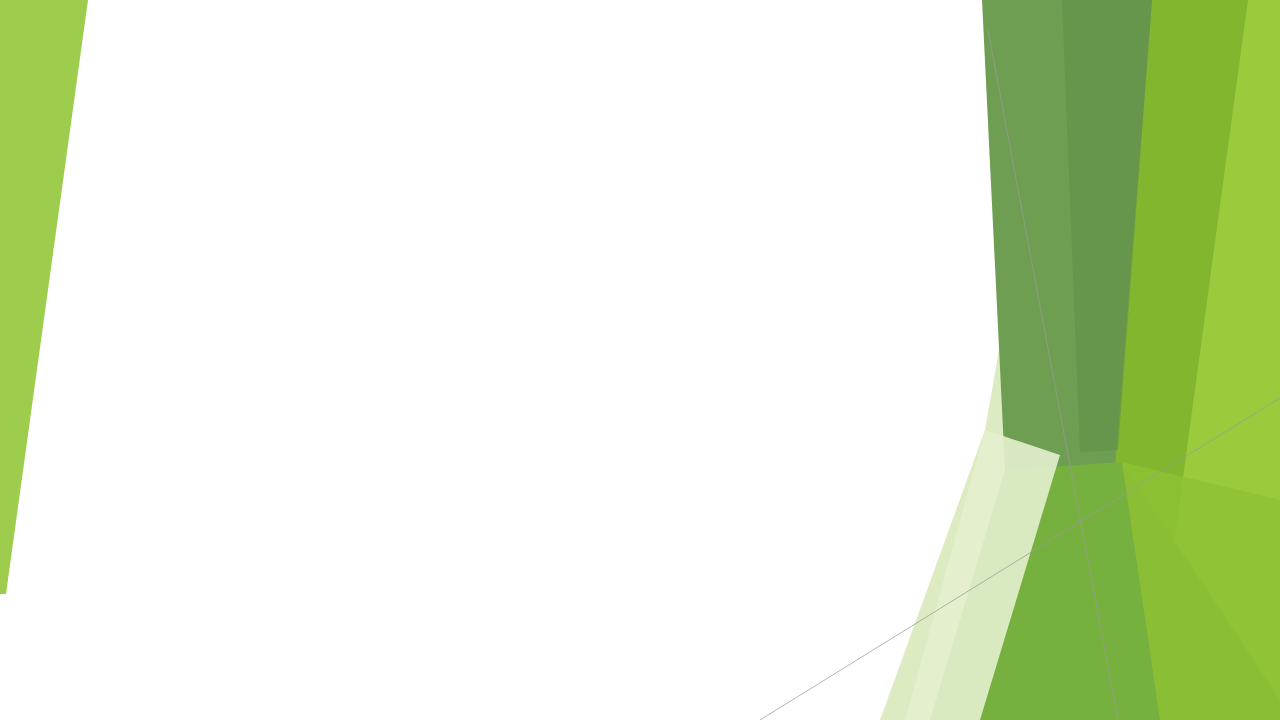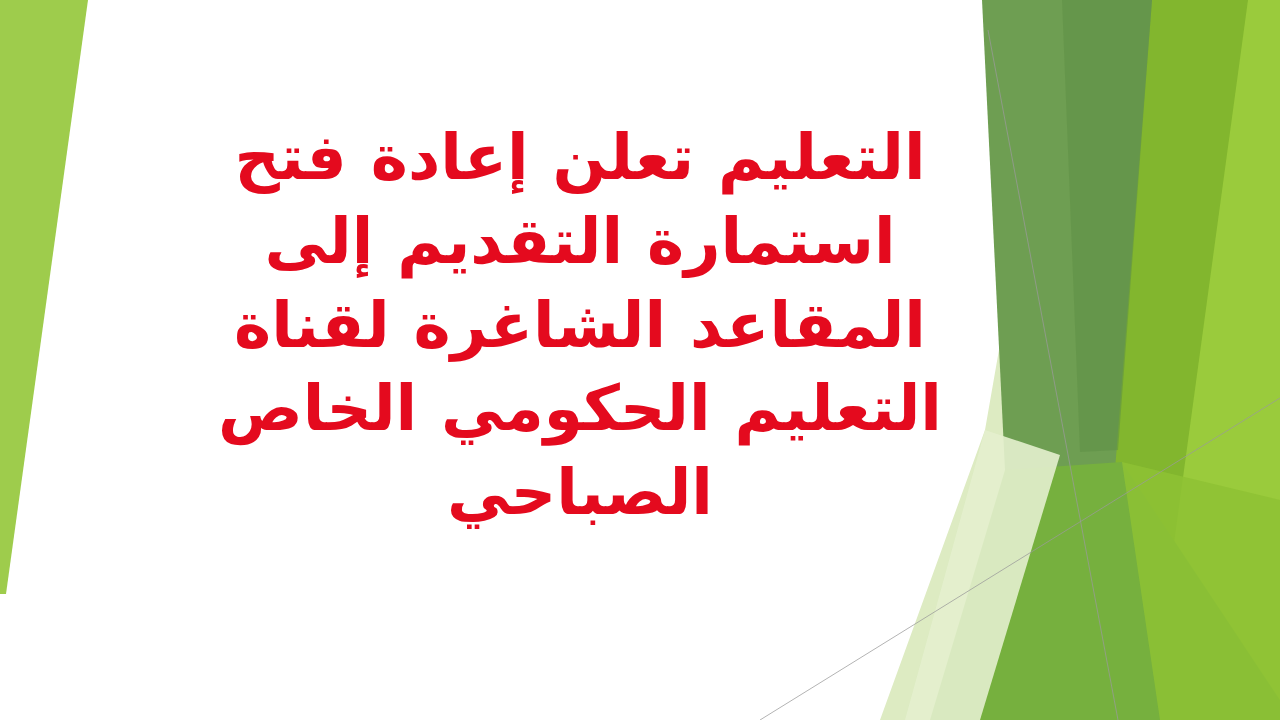--- a/index.html
+++ b/index.html
@@ -79,17 +79,14 @@
     <polygon points="985,430 1060,455 980,720 905,720" fill="#E4F0CE" opacity="0.9"></polygon>
 
     <line x1="988" y1="30" x2="1118" y2="720" stroke="#9A9A9A" stroke-width="1" opacity="0.75"></line>
     <line x1="1280" y1="398" x2="760" y2="720" stroke="#9A9A9A" stroke-width="1" opacity="0.75"></line>
   </svg>
 
   <svg class="deco-layer" viewBox="0 0 1280 720" preserveAspectRatio="none" xmlns="http://www.w3.org/2000/svg">
     <polygon points="0,0 88,0 6,594 0,594" fill="#9ECC4C"></polygon>
   </svg>
 
-  <div id="title-block">
-    <h1 id="title-text">التعليم تعلن إعادة فتح استمارة التقديم إلى المقاعد الشاغرة لقناة التعليم الحكومي الخاص الصباحي</h1>
-  </div>
 
 </div>
 
 </body></html>

